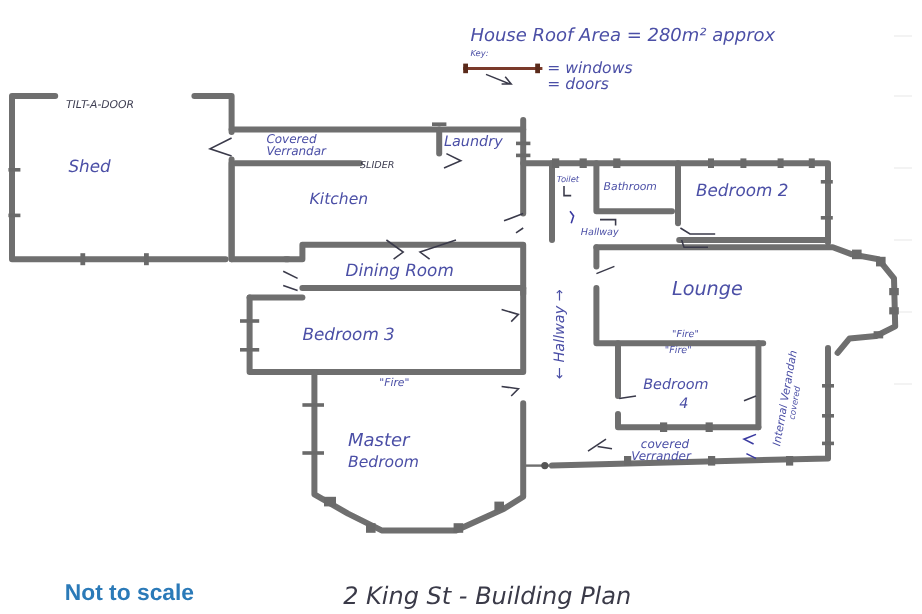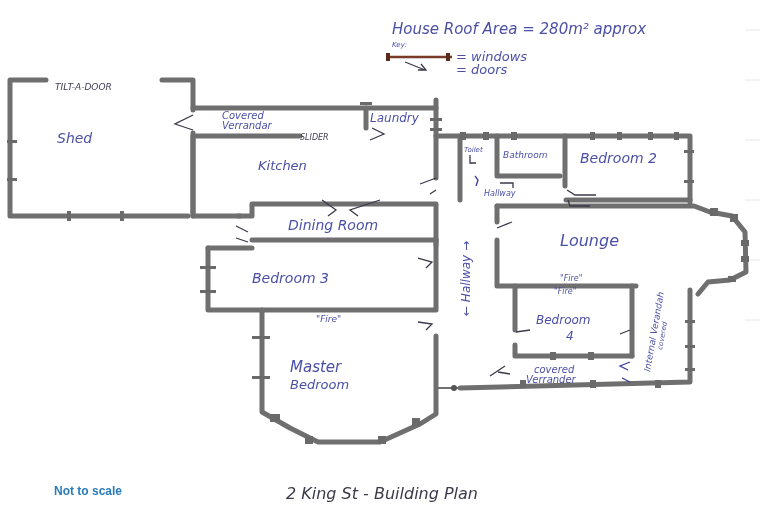--- a/index.html
+++ b/index.html
@@ -4,22 +4,22 @@
 <style>
   html, body { margin: 0; padding: 0; background: #ffffff; }
   body { width: 768px; height: 512px; overflow: hidden; position: relative; font-family: "DejaVu Sans", sans-serif; }
   #plan { position: absolute; left: 0; top: 0; width: 768px; height: 512px; }
   .wall { stroke: #6f6f6f; stroke-width: 5; fill: none; stroke-linecap: round; stroke-linejoin: round; }
   .win { fill: #6a6a6a; }
   .door { stroke: #3a3a4a; stroke-width: 1.3; fill: none; }
   .door-blue { stroke: #3a3aa0; stroke-width: 1.3; fill: none; }
   .hand { font-family: "DejaVu Sans", sans-serif; fill: #4b4fa6; font-style: italic; }
   .hand-dark { font-family: "DejaVu Sans", sans-serif; fill: #3e3e52; font-style: italic; }
-  .note { position: absolute; color: #2b7ab8; font-family: "Liberation Sans", sans-serif; font-weight: bold; font-size: 12px; }
-  .title { position: absolute; color: #3a3a48; font-family: "DejaVu Sans", sans-serif; font-style: italic; font-size: 16px; }
+  .note { position: absolute; color: #2b7ab8; font-family: "Liberation Sans", sans-serif; font-weight: bold; font-size: 19px; }
+  .title { position: absolute; color: #3a3a48; font-family: "DejaVu Sans", sans-serif; font-style: italic; font-size: 20px; }
   .faint-line { stroke: #e8e8e8; stroke-width: 1; }
 </style>
 </head>
 <body>
 
 <svg id="plan" viewBox="0 0 768 512" xmlns="http://www.w3.org/2000/svg">
 
   <g>
     <line class="faint-line" x1="745" y1="30" x2="760" y2="30"></line>
     <line class="faint-line" x1="745" y1="80" x2="760" y2="80"></line>

